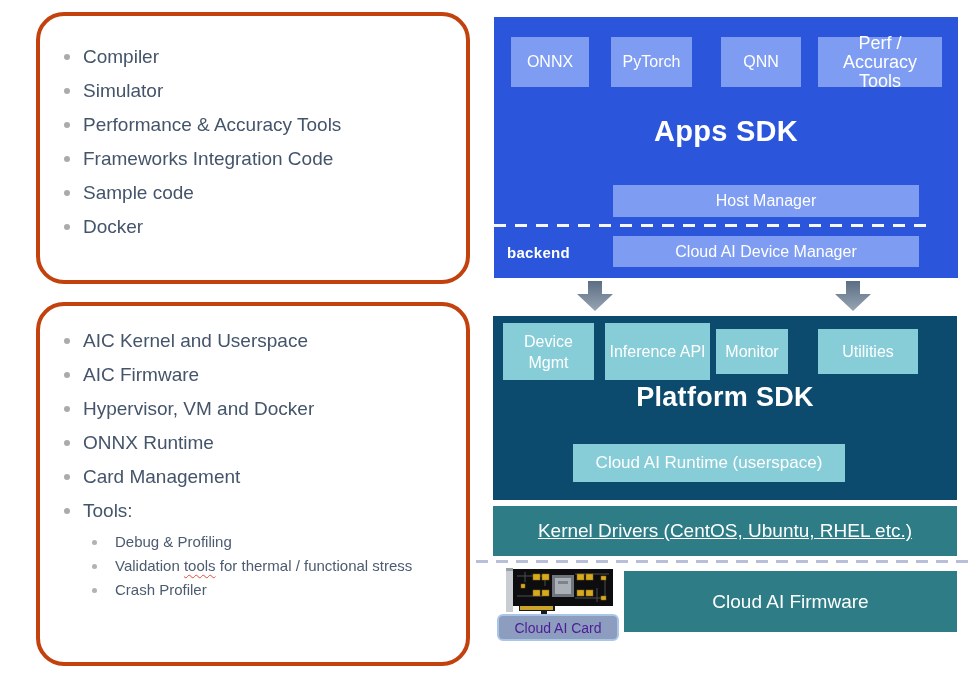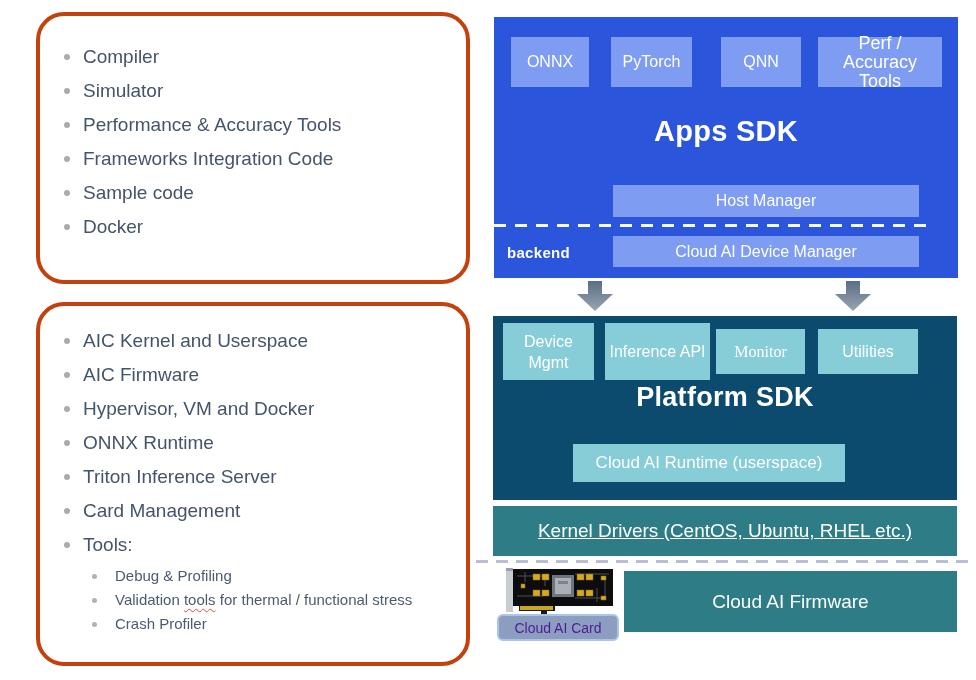--- a/index.html
+++ b/index.html
@@ -119,24 +119,20 @@
           <span class="bullet"></span>
           <span>AIC Firmware</span>
         </li>
       <li>
           <span class="bullet"></span>
           <span>Hypervisor, VM and Docker</span>
         </li>
       <li>
           <span class="bullet"></span>
           <span>ONNX Runtime</span>
-        </li>
-      <li>
-          <span class="bullet"></span>
-          <span>Triton Inference Server</span>
         </li>
       <li>
           <span class="bullet"></span>
           <span>Card Management</span>
         </li>
       <li>
           <span class="bullet"></span>
           <span>Tools:</span>
         </li>
     </ul>
@@ -199,21 +195,21 @@
     <path d="M11 0 H25 V13 H36 L18 30 L0 13 H11 Z" fill="url(#ag2)"></path>
   </svg>
 
   <div class="bigbox plat">
     <div class="chip tchip" style="left:10px;top:7px;width:91px;height:57px;line-height:21px;">
         <span>Device Mgmt</span>
       </div>
     <div class="chip tchip" style="left:112px;top:7px;width:105px;height:57px;line-height:21px;">
         <span>Inference API</span>
       </div>
-    <div class="chip tchip" style="left:223px;top:13px;width:89px;height:45px;font-family:Liberation Serif, serif;">
+    <div class="chip tchip" style="left:223px;top:13px;width:72px;height:45px;">
         <span>Monitor</span>
       </div>
     <div class="chip tchip" style="left:325px;top:13px;width:100px;height:45px;">
         <span>Utilities</span>
       </div>
     <div class="sdk-title">Platform SDK</div>
     <div class="chip tchip" style="left:80px;top:128px;width:272px;height:38px;font-size:17px;">
         <span>Cloud AI Runtime (userspace)</span>
       </div>
   </div>

